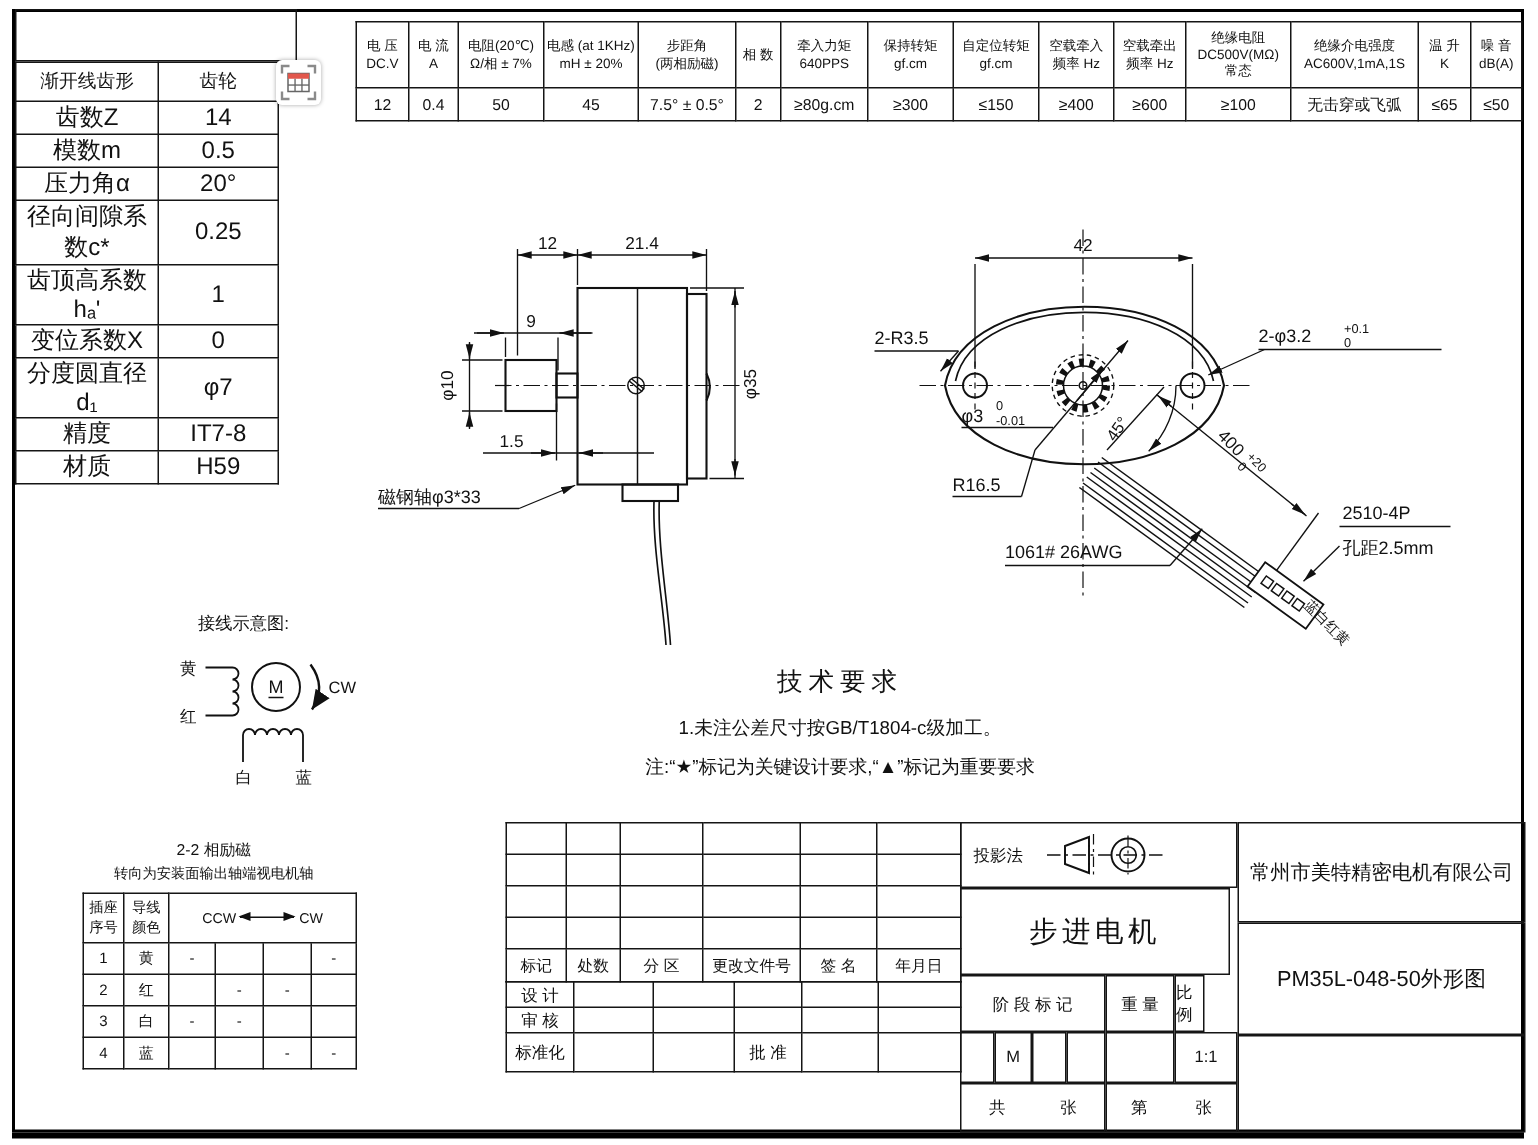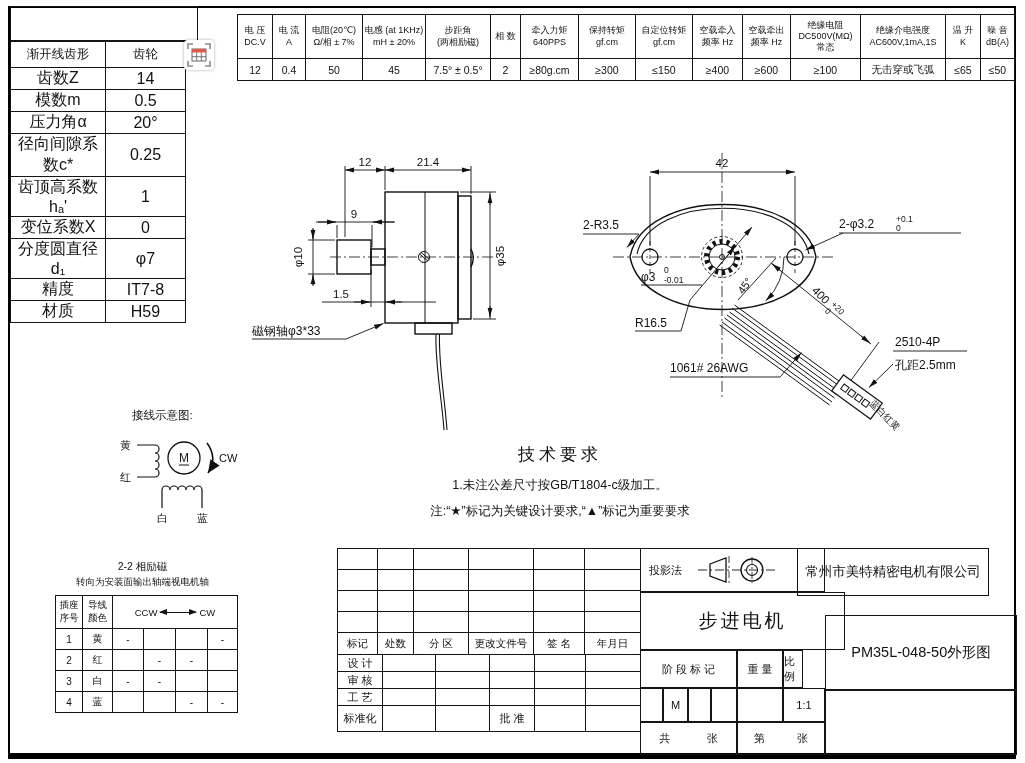--- a/index.html
+++ b/index.html
@@ -487,28 +487,20 @@
             <td></td>
           </tr>
       <tr>
             <td>审 核</td>
             <td></td>
             <td></td>
             <td></td>
             <td></td>
             <td></td>
           </tr>
-      <tr>
-            <td>工 艺</td>
-            <td></td>
-            <td></td>
-            <td></td>
-            <td></td>
-            <td></td>
-          </tr>
       <tr style="height:26px">
             <td>标准化</td>
             <td></td>
             <td></td>
             <td>批 准</td>
             <td></td>
             <td></td>
           </tr>
     </tbody>
       </table>
@@ -518,21 +510,21 @@
       <svg width="82" height="32" viewBox="0 0 82 32" style="margin-left:14px">
         <line x1="2" y1="16" x2="80" y2="16" stroke="#111" stroke-width="0.9" stroke-dasharray="9 3 2 3"></line>
         <path d="M14,10 L30,4 L30,28 L14,22 Z" fill="none" stroke="#111" stroke-width="1.3"></path>
         <line x1="33" y1="2" x2="33" y2="30" stroke="#111" stroke-width="0.8" stroke-dasharray="7 3 2 3"></line>
         <circle cx="56" cy="16" r="11" fill="none" stroke="#111" stroke-width="1.3"></circle>
         <circle cx="56" cy="16" r="5.5" fill="none" stroke="#111" stroke-width="1.1"></circle>
         <line x1="56" y1="3" x2="56" y2="29" stroke="#111" stroke-width="0.8" stroke-dasharray="7 3 2 3"></line>
       </svg>
     </div>
 
-    <div class="cell" style="left:303px;top:44px;width:205px;height:58px">
+    <div class="cell" style="left:303px;top:44px;width:180px;height:58px">
       <span style="font-size:19px;letter-spacing:3px">步进电机</span>
     </div>
 
     <div class="cell tb-label" style="left:303px;top:102px;width:97px;height:38px">
       <span>阶 段 标 记</span>
       </div>
     <div class="cell tb-label" style="left:400px;top:102px;width:46px;height:38px">
       <span>重 量</span>
       </div>
     <div class="cell tb-label" style="left:446px;top:102px;width:20px;height:38px">
@@ -552,21 +544,21 @@
 
     <div class="cell tb-label" style="left:303px;top:174px;width:97px;height:33px;justify-content:space-around">
       <span>共</span>
         <span>张</span>
       </div>
     <div class="cell tb-label" style="left:400px;top:174px;width:88px;height:33px;justify-content:space-around">
       <span>第</span>
         <span>张</span>
       </div>
 
-    <div class="cell" style="left:460px;top:0;width:192px;height:48px">
+    <div class="cell" style="left:488px;top:0;width:192px;height:67px">
       <span style="font-size:13.5px">常州市美特精密电机有限公司</span>
       </div>
     <div class="cell" style="left:488px;top:67px;width:192px;height:75px">
       <span style="font-size:14.5px">PM35L-048-50外形图</span>
       </div>
     <div class="cell" style="left:488px;top:142px;width:192px;height:65px"></div>
   </div>
 
 </div>
 

